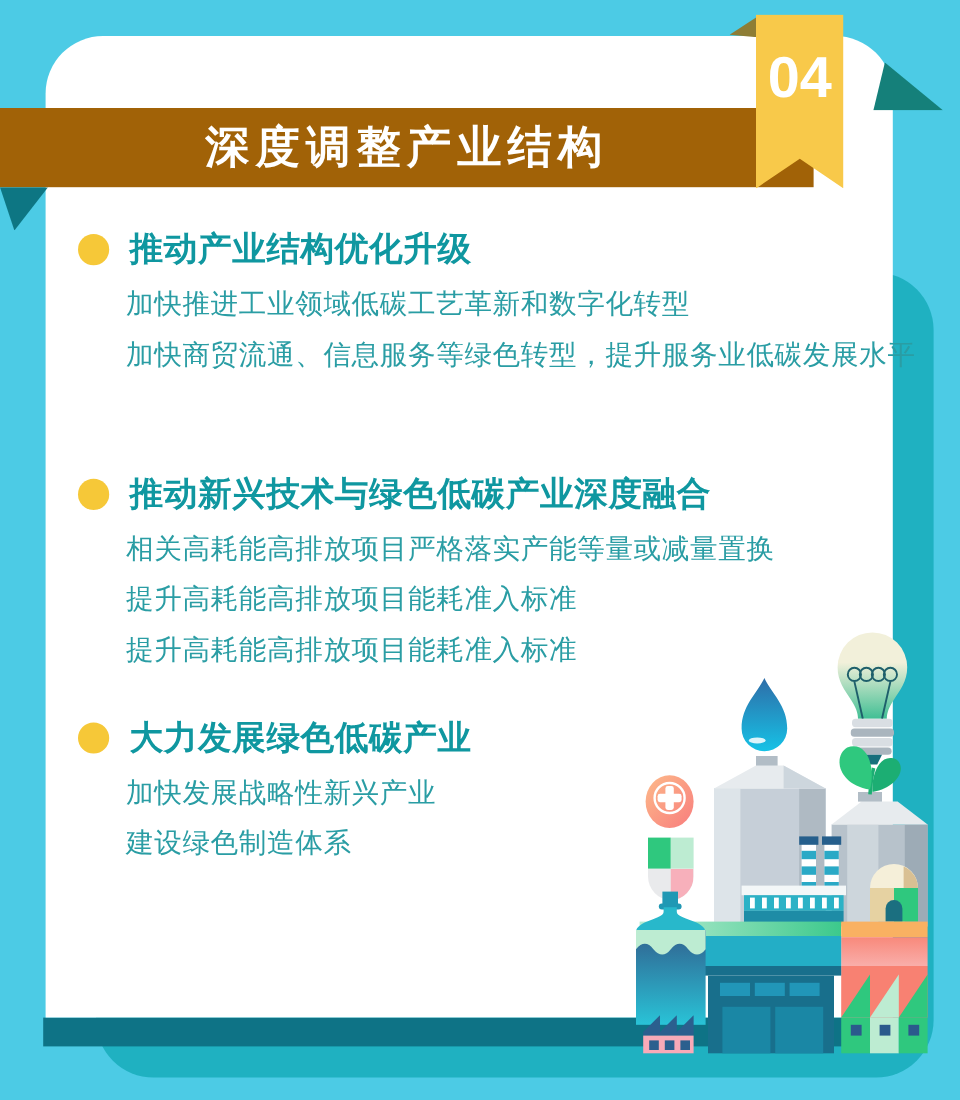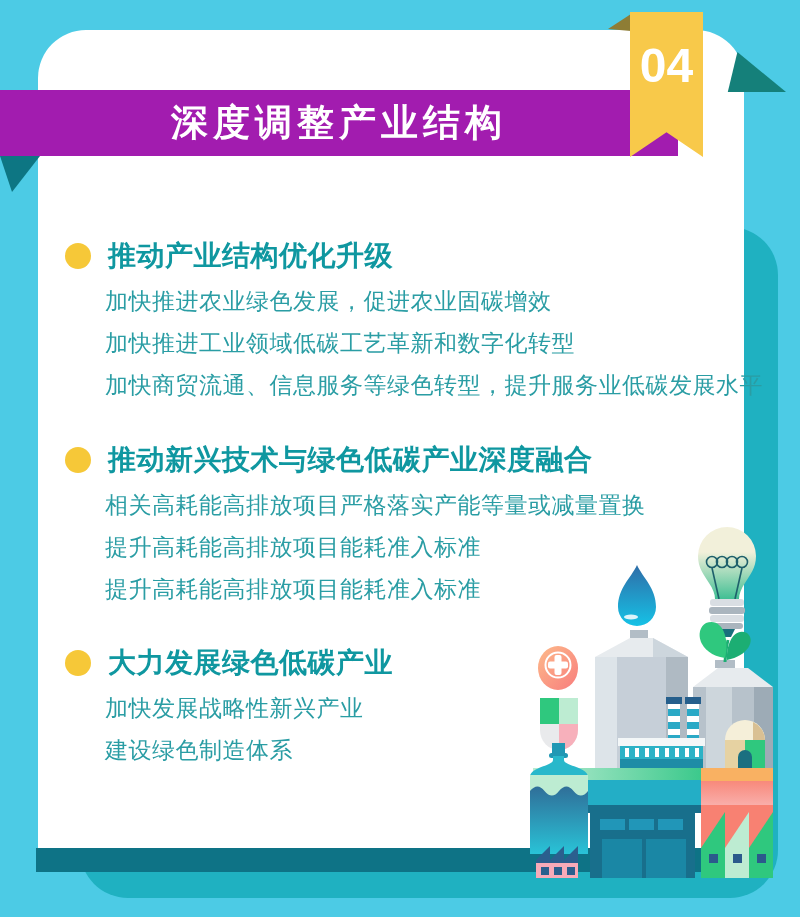--- a/index.html
+++ b/index.html
@@ -15,21 +15,21 @@
   .bottom-band {
     position:absolute; left:36px; top:848px; width:708px; height:24px;
     background:#0E7386; z-index:10;
   }
   .card {
     position:absolute; left:38px; top:30px; width:706px; height:818px;
     background:#FFFFFF; border-radius:48px 48px 0 0; z-index:20;
   }
   .banner {
     position:absolute; left:0; top:90px; width:678px; height:66px;
-    background:#a21caf; z-index:40;
+    background:#a16207; z-index:40;
   }
   .banner-title {
     position:absolute; left:0; top:0; width:100%; height:66px;
     line-height:66px; text-align:center;
     color:#FFFFFF; font-size:37px; font-weight:bold; letter-spacing:5px;
   }
   .fold-left {
     position:absolute; left:0; top:156px; width:40px; height:36px;
     background:#0D7683; clip-path:polygon(0 0, 100% 0, 30% 100%); z-index:35;
   }
@@ -48,21 +48,21 @@
     z-index:60;
   }
   .ribbon-number {
     display:block; padding-top:30px; text-align:center;
     color:#FFFFFF; font-size:48px; font-weight:bold; line-height:1;
   }
   .topic { position:absolute; left:65px; width:665px; z-index:30; }
   .topic-1 { top:193px; }
   .topic-2 { top:397px; }
   .topic-3 { top:600px; }
-  .topic-head { display:flex; align-items:center; gap:17px;margin-top:48px; }
+  .topic-head { display:flex; align-items:center; gap:17px; }
   .bullet { width:26px; height:26px; border-radius:50%; background:#F6C838; flex:none; }
   .topic-head h2 {
     margin:0; font-size:28px; font-weight:bold; color:#0F97A0;
     line-height:30px; letter-spacing:0.5px; white-space:nowrap;
   }
   .topic ul { list-style:none; margin:9px 0 0 40px; padding:0; }
   .topic li {
     font-size:23px; color:#2A9DA4; line-height:42px;
     letter-spacing:0.5px; white-space:nowrap;
   }
@@ -89,21 +89,20 @@
   <div class="ribbon">
     <span class="ribbon-number">04</span>
   </div>
 
   <section class="topic topic-1">
     <div class="topic-head">
       <span class="bullet"></span>
       <h2>推动产业结构优化升级</h2>
     </div>
     <ul>
-      <li>加快推进农业绿色发展，促进农业固碳增效</li>
       <li>加快推进工业领域低碳工艺革新和数字化转型</li>
       <li>加快商贸流通、信息服务等绿色转型，提升服务业低碳发展水平</li>
     </ul>
   </section>
 
   <section class="topic topic-2">
     <div class="topic-head">
       <span class="bullet"></span>
       <h2>推动新兴技术与绿色低碳产业深度融合</h2>
     </div>

